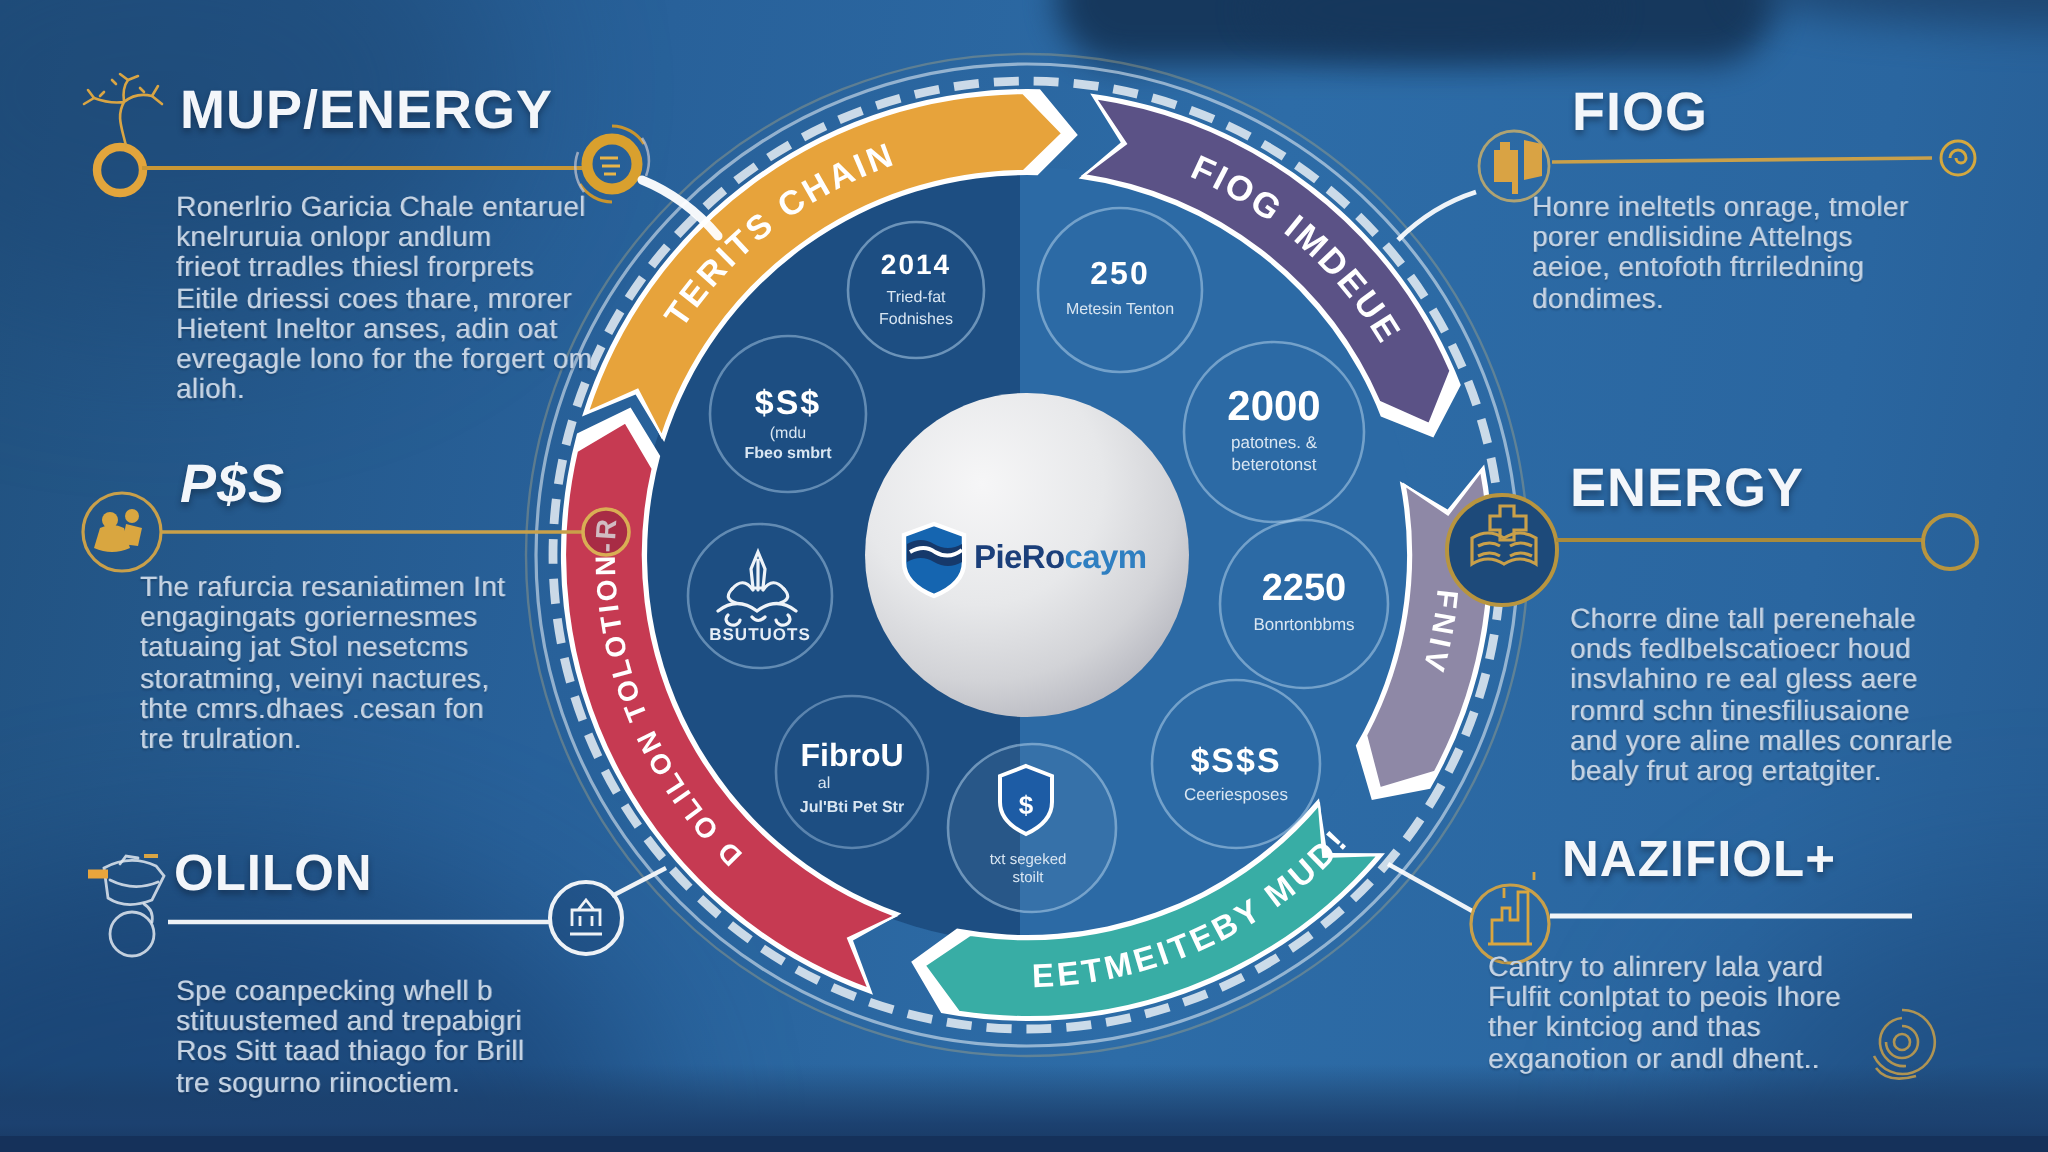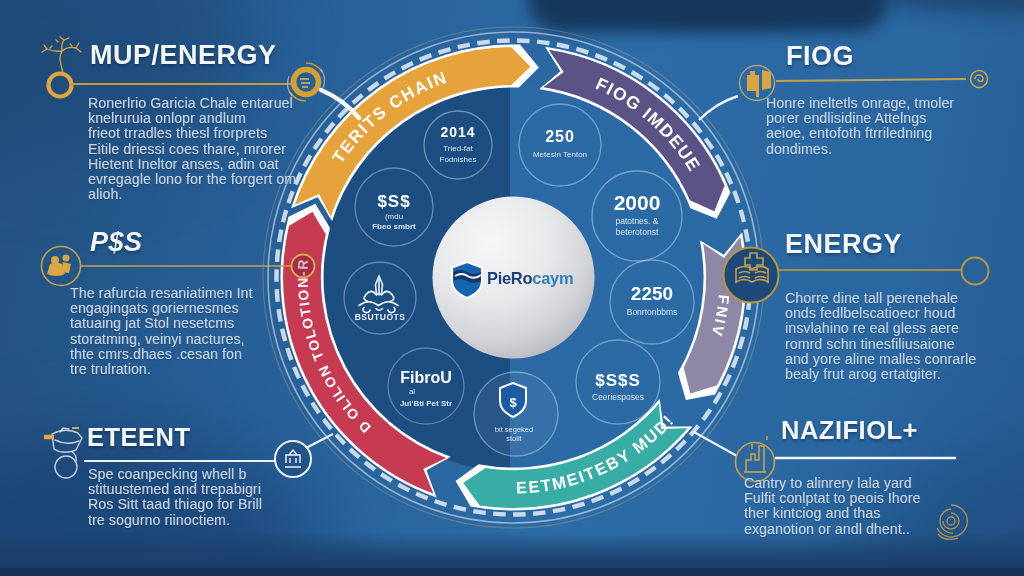--- a/index.html
+++ b/index.html
@@ -226,23 +226,23 @@
   </g>
 </g>
 </svg>
 
 <h2 style="left:90px;top:40px;">MUP/ENERGY</h2>
 <div class="body" style="left:88px;top:96px;">Ronerlrio Garicia Chale entaruel<br>knelruruia onlopr andlum<br>frieot trradles thiesl frorprets<br>Eitile driessi coes thare, mrorer<br>Hietent Ineltor anses, adin oat<br>evregagle lono for the forgert om<br>alioh.</div>
 
 <h2 style="left:90px;top:227px;font-style:italic;">P$S</h2>
 <div class="body" style="left:70px;top:286px;">The rafurcia resaniatimen Int<br>engagingats goriernesmes<br>tatuaing jat Stol nesetcms<br>storatming, veinyi nactures,<br>thte cmrs.dhaes .cesan fon<br>tre trulration.</div>
 
-<h2 style="left:87px;top:423px;font-size:25.5px;">ETEENT</h2>
-<div class="body" style="left:88px;top:467px;">Spe coanpecking whell b<br>stituustemed and trepabigri<br>Ros Sitt taad thiago for Brill<br>tre sogurno riinoctiem.</div>
+<h2 style="left:87px;top:423px;font-size:25.5px;">OLILON</h2>
+<div class="body" style="left:88px;top:488px;">Spe coanpecking whell b<br>stituustemed and trepabigri<br>Ros Sitt taad thiago for Brill<br>tre sogurno riinoctiem.</div>
 
 <h2 style="left:786px;top:41px;">FIOG</h2>
 <div class="body" style="left:766px;top:96px;">Honre ineltetls onrage, tmoler<br>porer endlisidine Attelngs<br>aeioe, entofoth ftrriledning<br>dondimes.</div>
 
 <h2 style="left:785px;top:229px;">ENERGY</h2>
-<div class="body" style="left:785px;top:291px;">Chorre dine tall perenehale<br>onds fedlbelscatioecr houd<br>insvlahino re eal gless aere<br>romrd schn tinesfiliusaione<br>and yore aline malles conrarle<br>bealy frut arog ertatgiter.</div>
+<div class="body" style="left:785px;top:302px;">Chorre dine tall perenehale<br>onds fedlbelscatioecr houd<br>insvlahino re eal gless aere<br>romrd schn tinesfiliusaione<br>and yore aline malles conrarle<br>bealy frut arog ertatgiter.</div>
 
 <h2 style="left:781px;top:416px;font-size:25.5px;">NAZIFIOL+</h2>
 <div class="body" style="left:744px;top:476px;">Cantry to alinrery lala yard<br>Fulfit conlptat to peois Ihore<br>ther kintciog and thas<br>exganotion or andl dhent..</div>
 
 </body></html>

